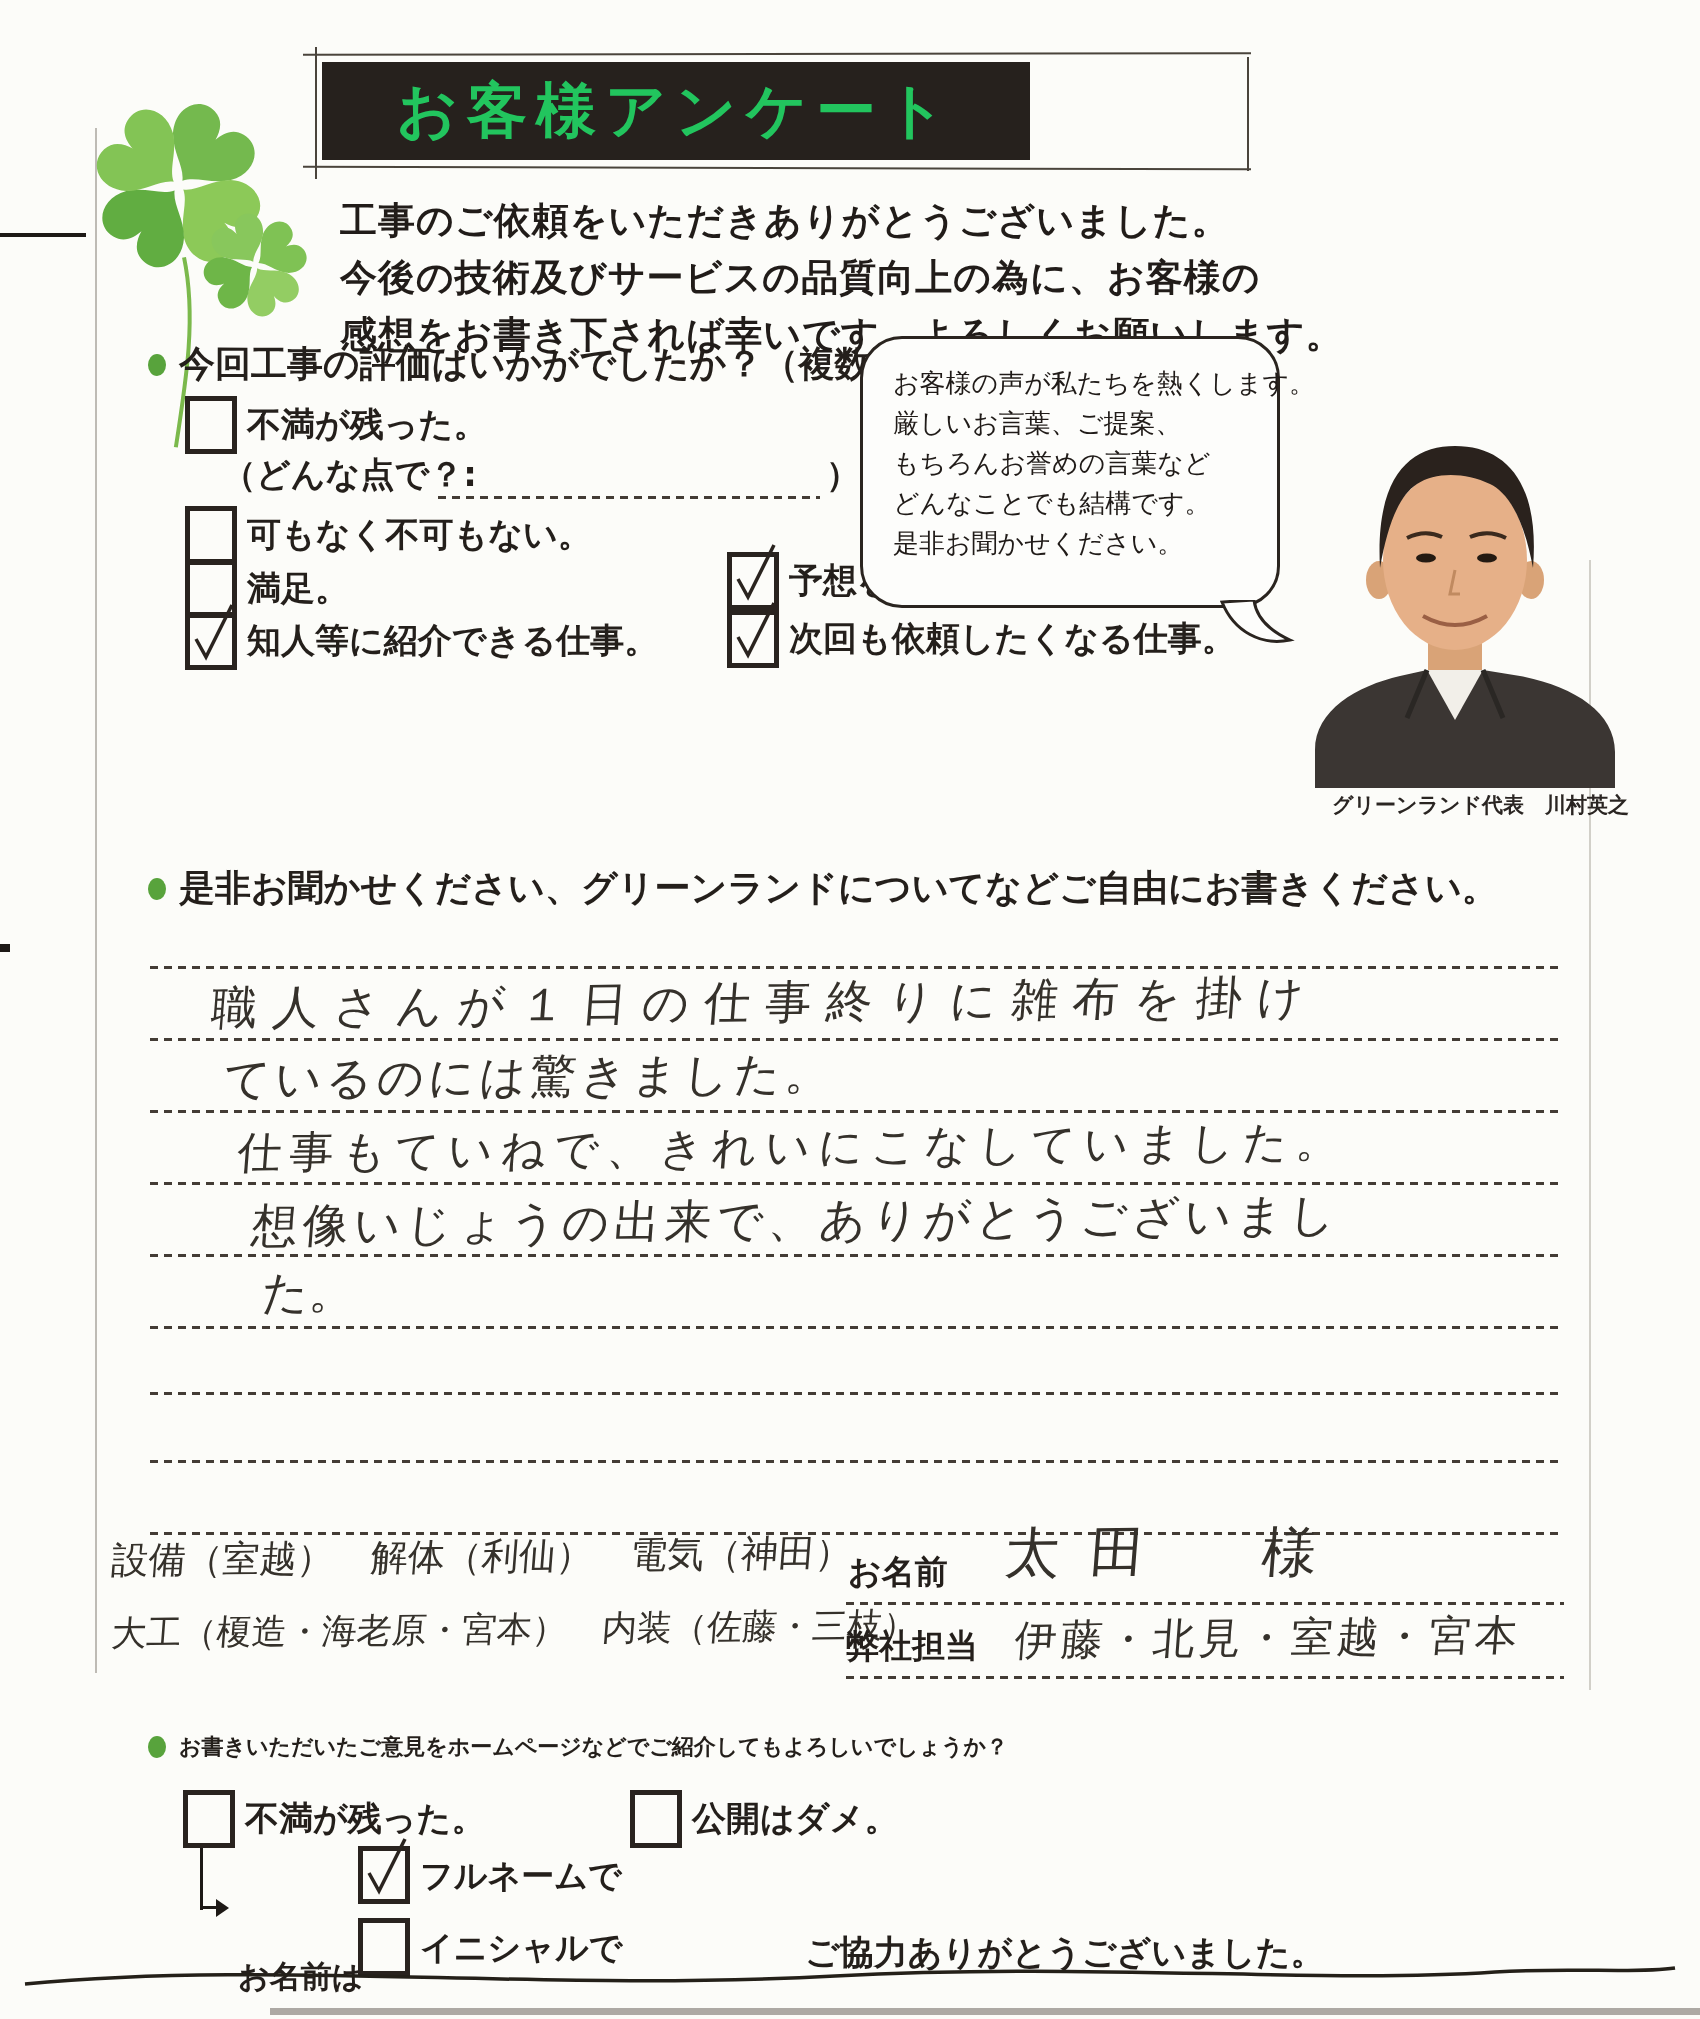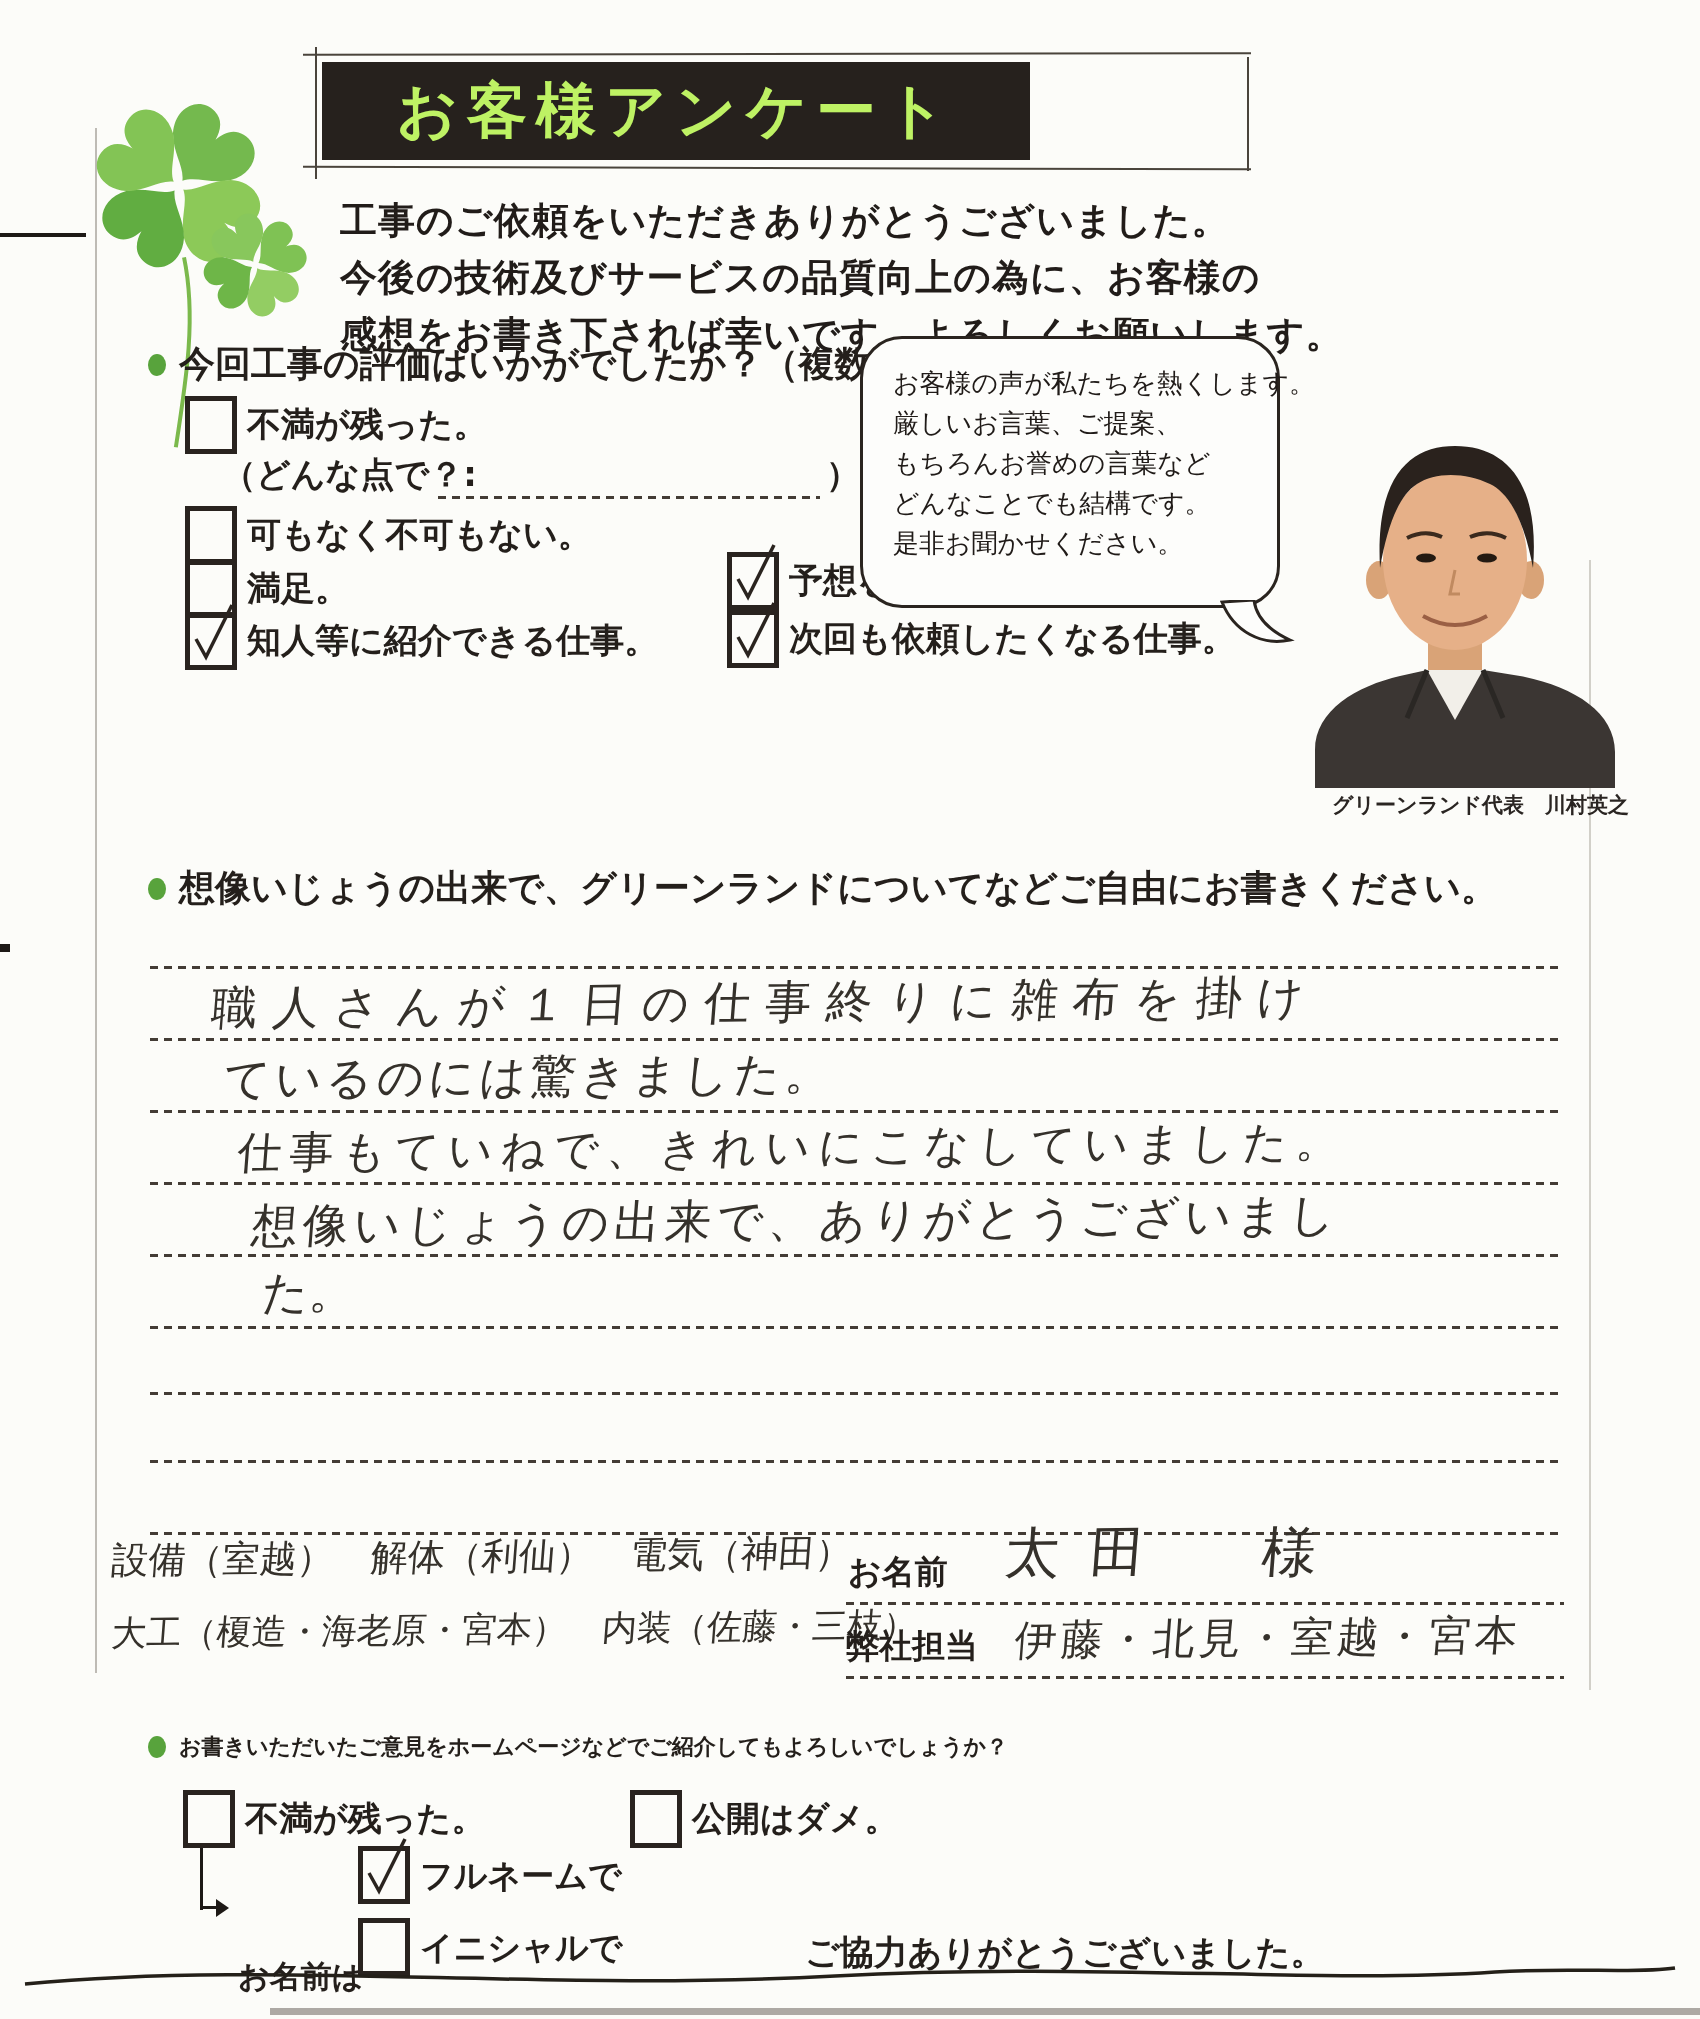--- a/index.html
+++ b/index.html
@@ -1,21 +1,21 @@
 <!DOCTYPE html>
 <html><head>
 <meta charset="utf-8">
 <style>
   html,body{margin:0;padding:0;background:#e8e8e4;}
   .page{position:relative;width:1700px;height:2019px;background:#fcfcf9;overflow:hidden;
         font-family:"DejaVu Sans",sans-serif;color:#241f1b;}
   .abs{position:absolute;}
   .banner{position:absolute;left:322px;top:62px;width:708px;height:98px;background:#26211d;
           display:flex;align-items:center;justify-content:center;}
-  .banner-text{color:#bef264;font-size:60px;font-weight:bold;letter-spacing:9px;white-space:nowrap;}
+  .banner-text{color:#22c55e;font-size:60px;font-weight:bold;letter-spacing:9px;white-space:nowrap;}
   .sketch{position:absolute;background:#4a443c;}
   .intro-line{position:absolute;left:340px;font-size:37px;font-weight:600;letter-spacing:1px;
               color:#211c19;white-space:nowrap;}
   .q-heading{position:absolute;display:flex;align-items:center;gap:13px;font-weight:bold;white-space:nowrap;}
   .bullet{display:inline-block;width:18px;height:22px;background:#58a33c;border-radius:50%;flex:0 0 auto;}
   .cb{position:absolute;width:42px;height:48px;border:5px solid #29231f;background:transparent;}
   .cb svg{position:absolute;left:-6px;top:-18px;overflow:visible;display:none;}
   .cb.checked svg{display:block;}
   .opt-label{position:absolute;font-size:34px;font-weight:bold;white-space:nowrap;color:#241f1b;}
   .rule{position:absolute;height:3px;
@@ -140,21 +140,21 @@
     <path d="M160,152 L155,176 L165,176" stroke="#c08a60" stroke-width="3" fill="none"></path>
     <path d="M128,198 Q160,216 192,198" stroke="#9a5f44" stroke-width="4" fill="none"></path>
     <path d="M20,370 L20,332 C20,292 62,268 105,258 L132,252 C146,272 174,272 188,252 L225,258 C278,268 320,294 320,334 L320,370 Z" fill="#3b3633"></path>
     <path d="M132,252 L160,302 L188,252 Z" fill="#f2efe9"></path>
     <path d="M132,252 L112,300 M188,252 L208,300" stroke="#2a2724" stroke-width="5" fill="none"></path>
   </svg>
   <div class="caption">グリーンランド代表　川村英之</div>
 
   <div class="q-heading" style="left:148px;top:864px;font-size:36px;">
     <span class="bullet"></span>
-    <span>想像いじょうの出来で、グリーンランドについてなどご自由にお書きください。</span>
+    <span>是非お聞かせください、グリーンランドについてなどご自由にお書きください。</span>
   </div>
 
   <div class="rule" style="left:150px;top:966px;width:1412px;"></div>
   <div class="rule" style="left:150px;top:1038px;width:1412px;"></div>
   <div class="rule" style="left:150px;top:1110px;width:1412px;"></div>
   <div class="rule" style="left:150px;top:1182px;width:1412px;"></div>
   <div class="rule" style="left:150px;top:1254px;width:1412px;"></div>
   <div class="rule" style="left:150px;top:1326px;width:1412px;"></div>
   <div class="rule" style="left:150px;top:1392px;width:1412px;"></div>
   <div class="rule" style="left:150px;top:1460px;width:1412px;"></div>

